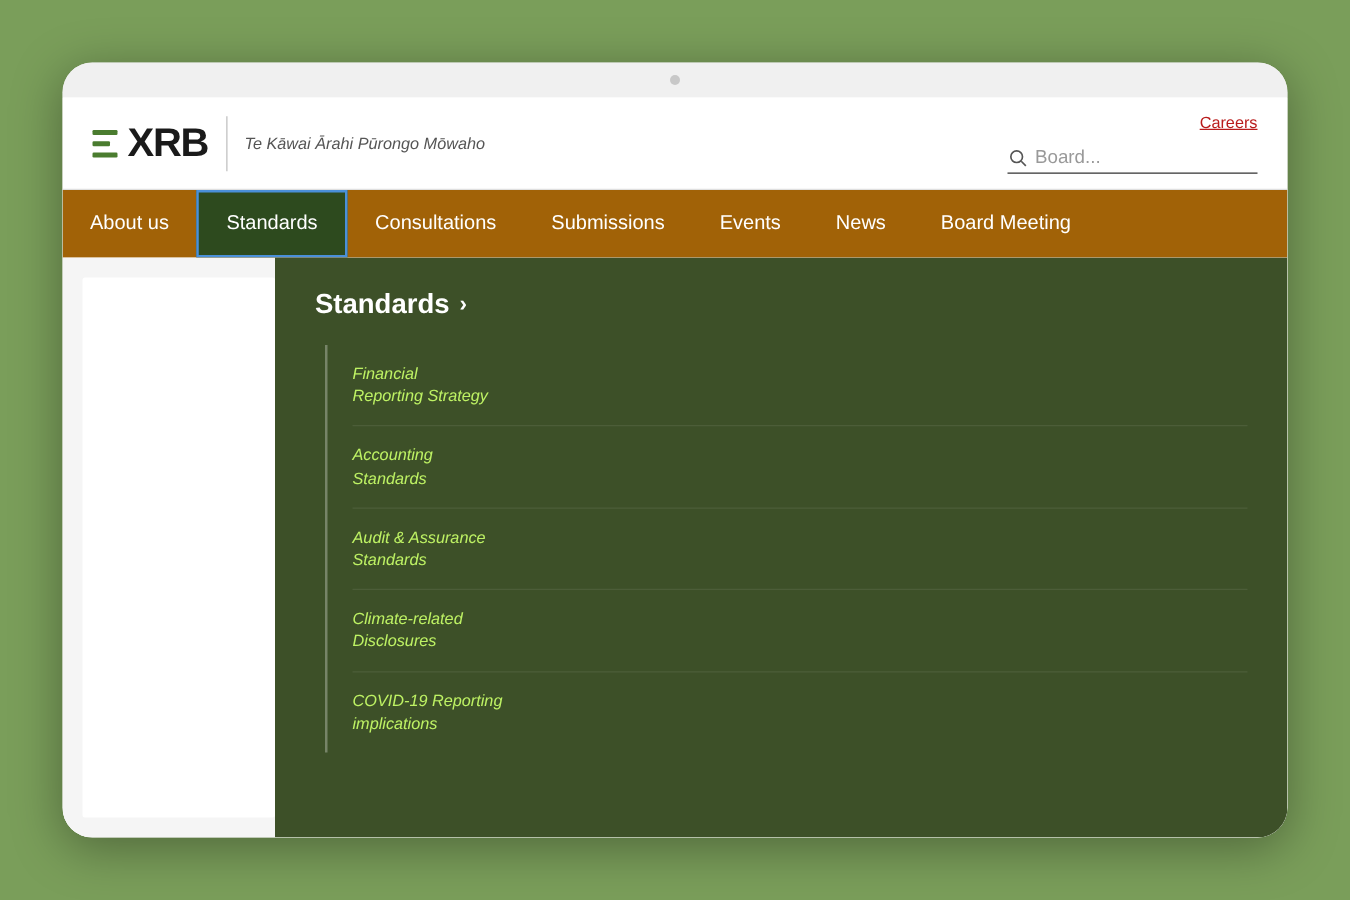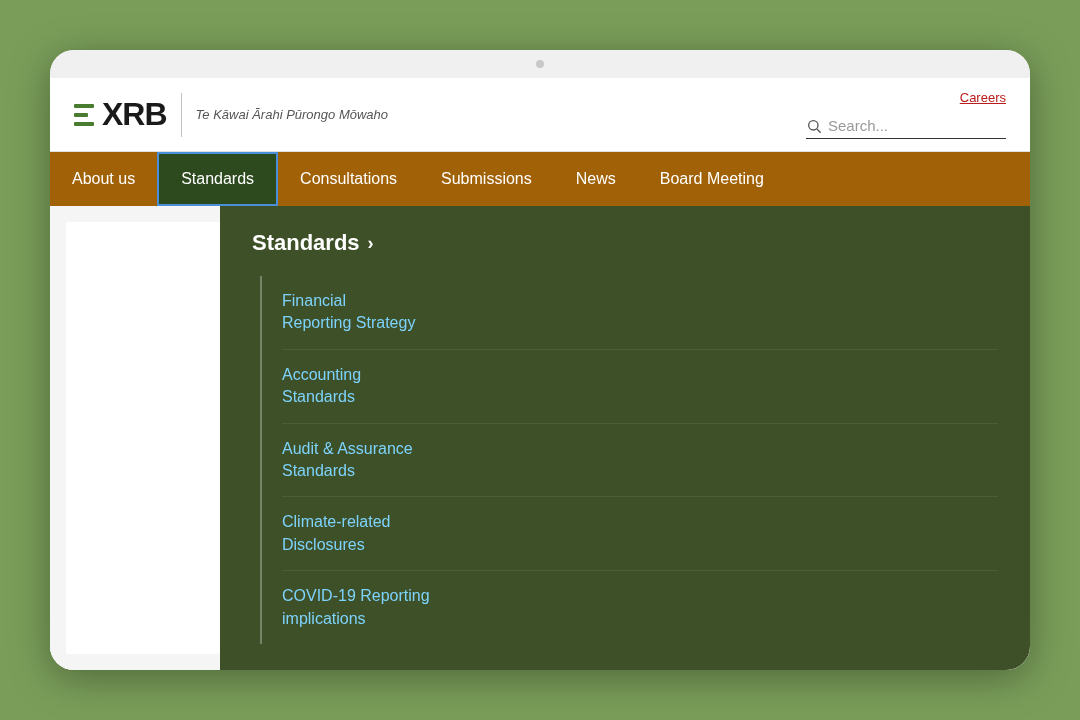--- a/index.html
+++ b/index.html
@@ -210,26 +210,27 @@
     .dropdown-items {
       display: flex;
       flex-direction: column;
       gap: 0;
       border-left: 2px solid rgba(255,255,255,0.3);
       padding-left: 20px;
       margin-left: 8px;
     }
 
     .dropdown-item {
-      color: #7dd3fc;
-      font-size: 16px;
+      color: #bef264;
+      font-size: 13px;
       padding: 14px 0;
       cursor: pointer;
       line-height: 1.4;
       border-bottom: 1px solid rgba(255,255,255,0.08);
+      font-style: italic;
     }
 
     .dropdown-item:last-child {
       border-bottom: none;
     }
 
     
     .page-body {
       display: flex;
       flex: 1;
@@ -276,30 +277,31 @@
           <span class="logo-subtitle-line1">Te Kāwai Ārahi Pūrongo Mōwaho</span>
         </div>
       </div>
       <div class="header-right">
         <span class="careers-link">Careers</span>
         <div class="search-bar">
           <svg class="search-icon-svg" viewBox="0 0 24 24" fill="none" stroke="currentColor" stroke-width="2">
             <circle cx="11" cy="11" r="7"></circle>
             <line x1="16.5" y1="16.5" x2="22" y2="22"></line>
           </svg>
-          <span class="search-input-text">Search...</span>
+          <span class="search-input-text">Board...</span>
         </div>
       </div>
     </div>
 
     <div class="nav-bar">
       <div class="nav-item">About us</div>
       <div class="nav-item active">Standards</div>
       <div class="nav-item">Consultations</div>
       <div class="nav-item">Submissions</div>
+      <div class="nav-item">Events</div>
       <div class="nav-item">News</div>
       <div class="nav-item">Board Meeting</div>
     </div>
 
     <div class="page-body">
       <div class="left-sidebar">
         <div class="sidebar-white-block"></div>
       </div>
 
       <div class="dropdown-area">

